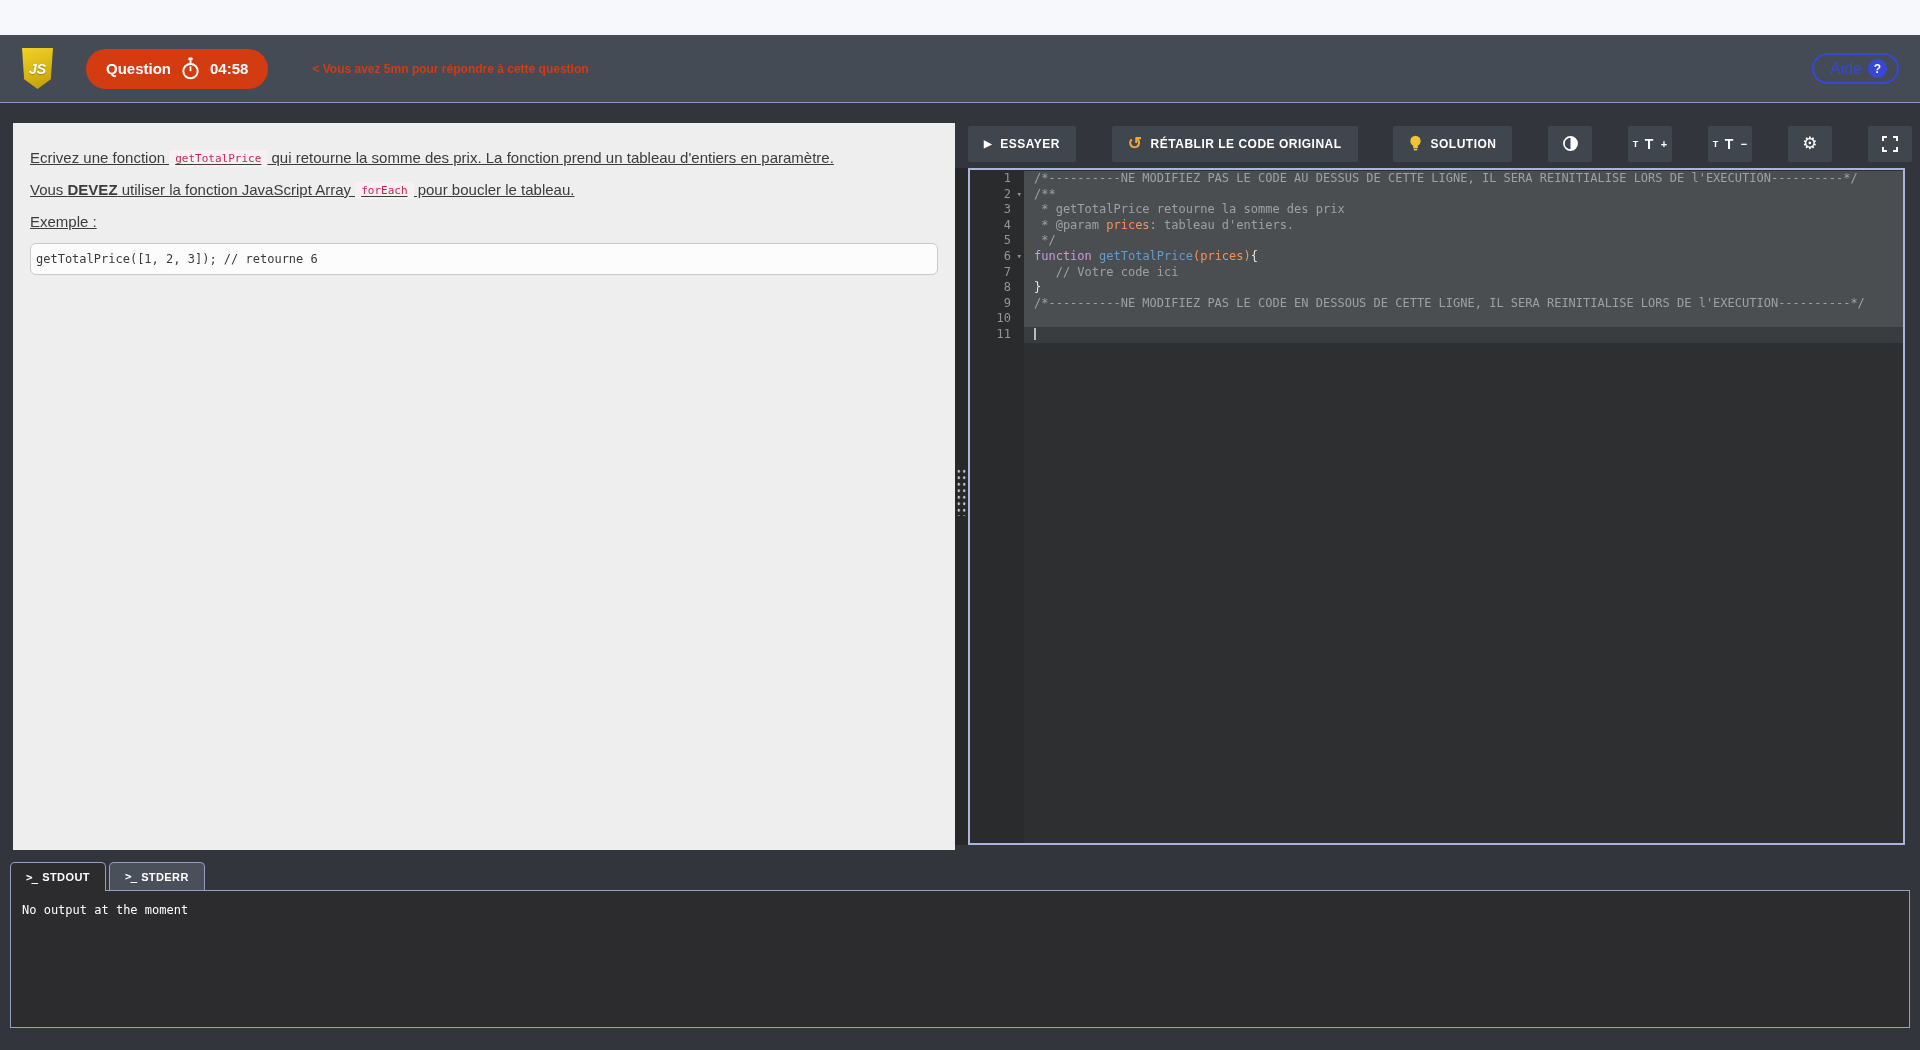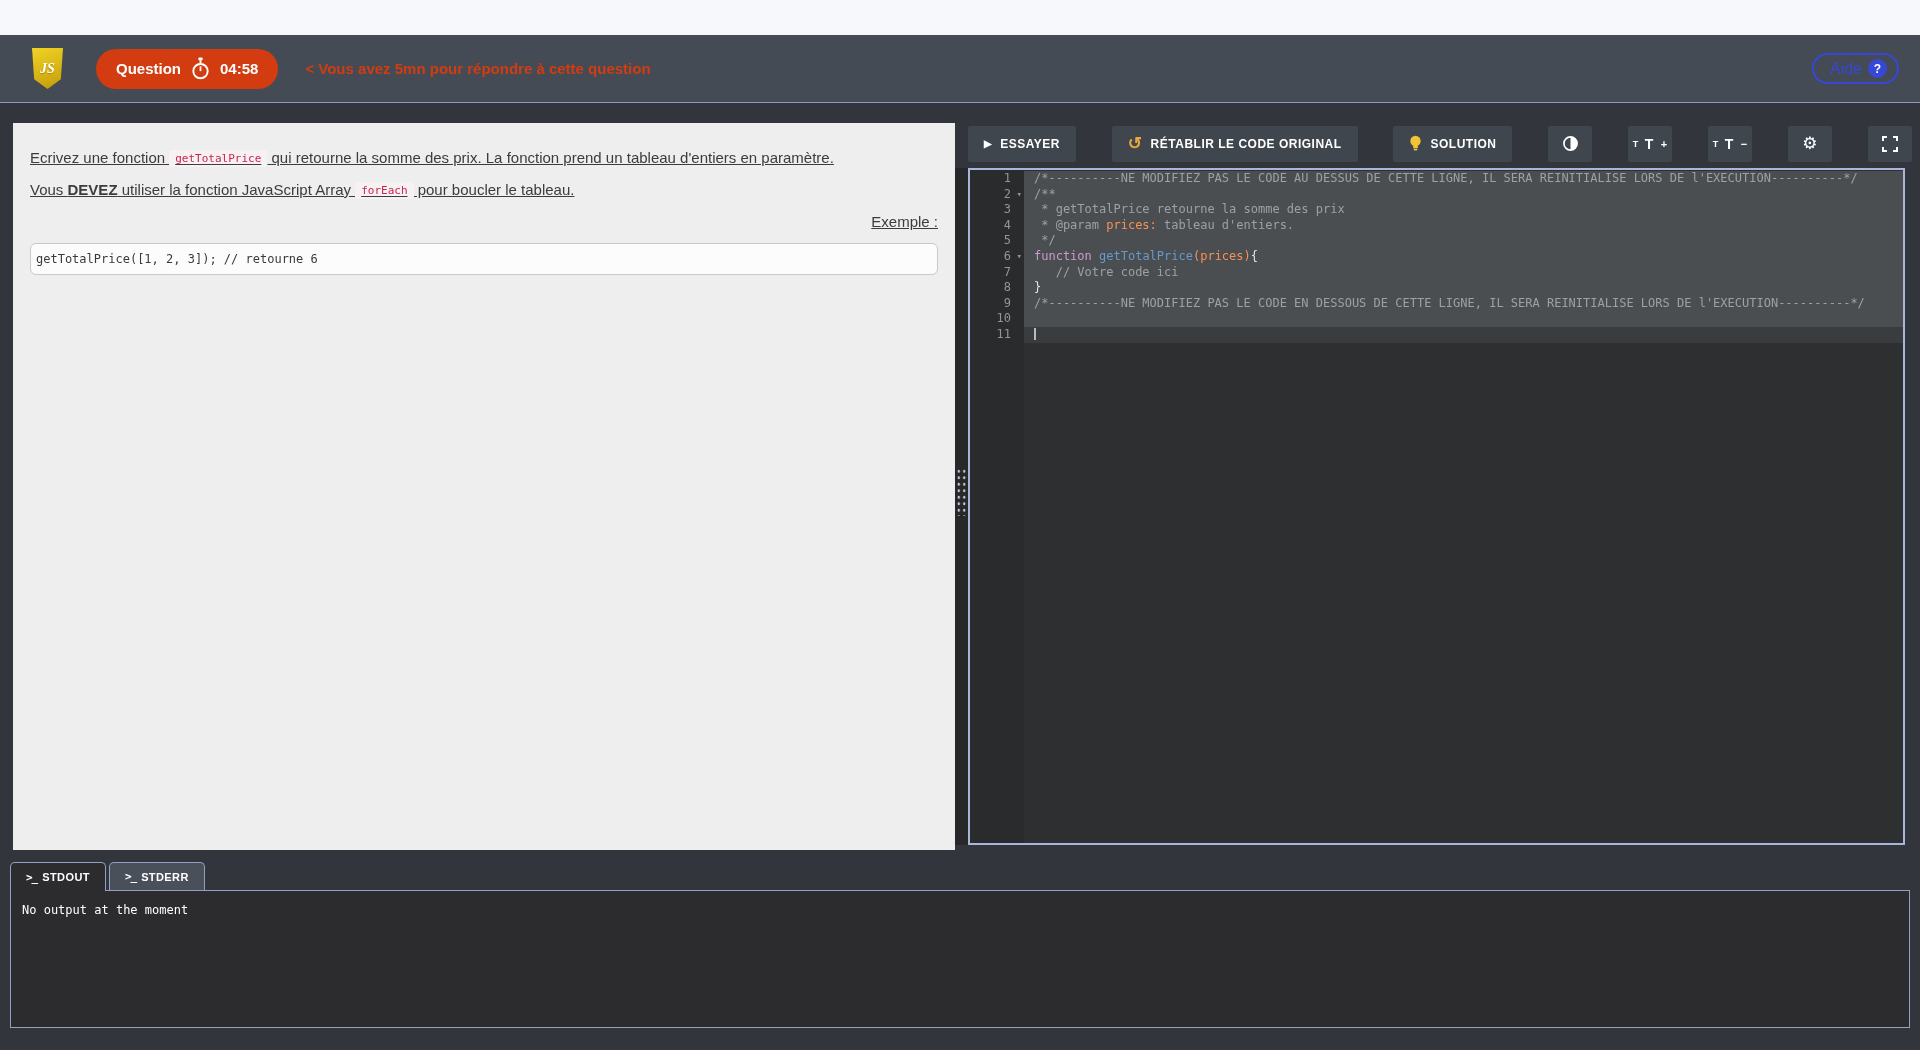--- a/index.html
+++ b/index.html
@@ -10,36 +10,35 @@
   }
 
   
   .topstrip { position:absolute; left:0; top:0; width:100%; height:35px; background:#f7f8fc; }
   .header {
     position:absolute; left:0; top:35px; width:100%; height:68px;
     background:var(--header_bg,#444b55); border-bottom:1px solid #8a99c5;
     display:flex; align-items:center;
   }
   .js-logo {
-    margin-left:32px; width:31px; height:41px; flex:none;
+    margin-left:22px; width:31px; height:41px; flex:none;
     background:linear-gradient(160deg,#f1d226 0%, #d9b515 55%, #c09a0c 100%);
     clip-path:polygon(0 0, 100% 0, 93% 76%, 50% 100%, 7% 76%);
     display:flex; align-items:center; justify-content:center;
     color:#fff; font-weight:bold; font-size:14px; font-style:italic;
     text-shadow:0 1px 1px rgba(0,0,0,.25);
-    font-family:Liberation Serif, serif;
   }
   .q-pill {
     margin-left:33px; height:40px; padding:0 20px; border-radius:20px;
     background:var(--accent_orange,#d23c10);
     display:flex; align-items:center; gap:9px; color:#fff; font-weight:bold; font-size:15px;text-align:right;
   }
   .stopwatch { width:21px; height:23px; }
   .warning {
-    margin-left:27px; color:var(--accent_orange,#d23c10); font-weight:bold; font-size:15px;
+    margin-left:44px; color:var(--accent_orange,#d23c10); font-weight:bold; font-size:12px;
   }
   .aide-btn {
     margin-left:auto; margin-right:21px; height:31px; padding:0 10px 0 16px;
     border:2px solid var(--accent_blue,#3747d6); border-radius:17px; background:transparent;
     display:flex; align-items:center; gap:6px;
     color:var(--accent_blue,#3747d6); font-size:16px; cursor:pointer;
   }
   .aide-qmark {
     width:19px; height:19px; border-radius:50%; background:var(--accent_blue,#3747d6);
     color:#fff; font-size:12px; font-weight:bold; display:flex; align-items:center; justify-content:center;
@@ -49,21 +48,21 @@
   .left-panel {
     position:absolute; left:13px; top:123px; width:942px; height:727px;
     background:var(--panel_bg,#eeeeee); color:#3c3c3c; padding:26px 17px 0 17px; font-size:15px;
   }
   .left-panel p { margin:0 0 15px 0;text-decoration:underline; }
   .chip {
     font-family:"DejaVu Sans Mono", monospace; font-size:11px;
     background:var(--chip_bg,#f8f1f3); color:var(--chip_text,#c7254e);
     padding:2px 6px; border-radius:3px; position:relative; top:-1px;
   }
-  .example-label { margin-bottom:13px !important;text-align:right; }
+  .example-label { margin-bottom:13px !important; }
   .example-block {
     width:908px; background:#fcfcfc; border:1px solid #c9c9c9; border-radius:6px;
     padding:8px 5px; font-family:"DejaVu Sans Mono", monospace; font-size:12px; color:#3a3a3a;
   }
 
   
   .splitter {
     position:absolute; left:955px; top:168px; width:13px; height:677px;
     background:#26282a; cursor:col-resize;
   }

